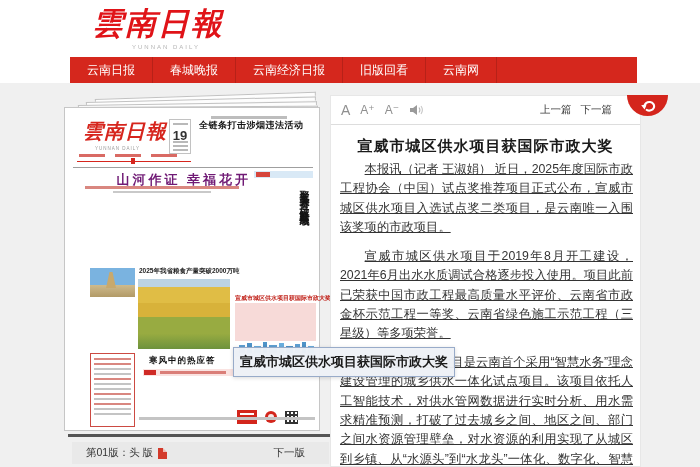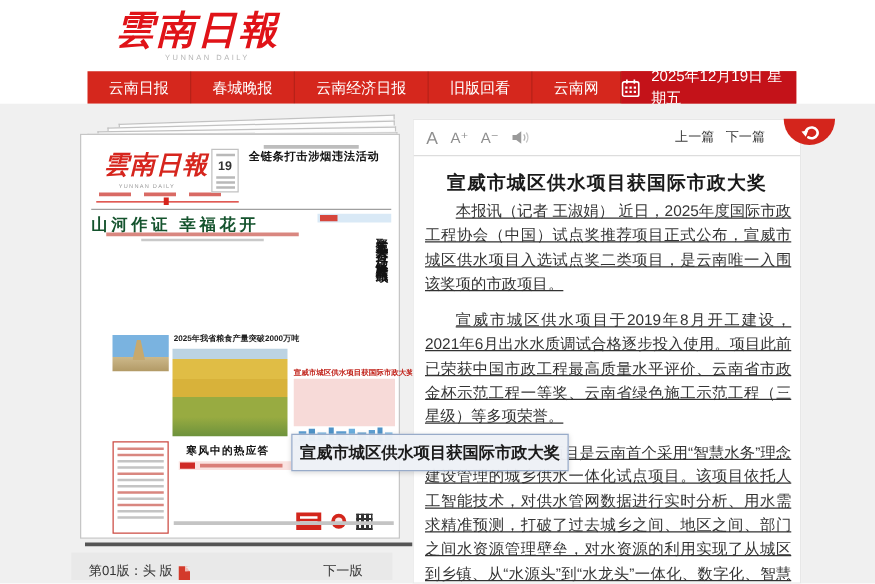--- a/index.html
+++ b/index.html
@@ -32,32 +32,32 @@
   .paper * { position:absolute; }
   .mast-logo { left:18px; top:10px; font-family:"DejaVu Serif",serif; font-style:italic; font-weight:900;
                font-size:20px; color:#d6251d; letter-spacing:1px; }
   .mast-sub { left:30px; top:38px; font-size:4.5px; color:#9a9a9a; letter-spacing:1px; }
   .mast-slogan { left:14px; top:46px; width:104px; height:3px;
                  background:repeating-linear-gradient(90deg,#d96a64 0 26px,transparent 26px 36px); }
   .mast-rule { left:12px; top:53px; width:114px; border-top:1px solid #d6251d; }
   .mast-seal { left:66px; top:50px; width:4px; height:6px; background:#d6251d; }
   .datebox { left:104px; top:11px; width:22px; height:35px; border:1px solid #c2c2c2; background:#fff; }
   .datebox .bar { position:absolute; left:3px; width:15px; height:1.5px; background:#b9b9b9; }
-  .datebox .day { position:absolute; left:0; top:8px; width:100%; text-align:center; font-size:10px;
+  .datebox .day { position:absolute; left:0; top:8px; width:100%; text-align:center; font-size:13px;
                   font-weight:bold; color:#333; }
   .tophead-kicker { left:146px; top:8px; width:76px; height:2.5px; background:#bdbdbd; }
   .tophead { left:134px; top:13px; width:118px; font-size:9px; font-weight:bold; color:#111;
              letter-spacing:.5px; line-height:1.1; }
   .txtcols { display:flex; gap:5px; }
   .txtcols i { flex:1; background:repeating-linear-gradient(180deg,#bdbdbd 0 1.8px,transparent 1.8px 4.6px); }
   .txtcols.red i { background:repeating-linear-gradient(180deg,#df8d88 0 1.8px,transparent 1.8px 4.4px); }
   .tophead-cols { left:134px; top:28px; width:116px; height:27px; }
   .divider1 { left:8px; top:59px; width:240px; border-top:1px solid #9f9f9f; }
-  .mainhead { left:8px; top:63px; width:178px; text-align:left; font-size:13px; font-weight:900;
-              color:#14532d; letter-spacing:3px; white-space:nowrap; }
+  .mainhead { left:8px; top:63px; width:178px; text-align:right; font-size:13px; font-weight:900;
+              color:#701a75; letter-spacing:3px; white-space:nowrap; }
   .mainhead-sub { left:20px; top:78px; width:154px; height:2.5px; background:#d98780; }
   .mainhead-cap { left:48px; top:83px; width:98px; height:2px; background:#c9c9c9; }
   .body-cols { left:8px; top:88px; width:178px; height:68px; }
   .sb-banner { left:189px; top:63px; width:59px; height:7px; background:#d9e9f6; }
   .sb-banner em { position:absolute; left:2px; top:1px; width:14px; height:5px; background:#d6463c; }
   .sb-cols { left:189px; top:74px; width:21px; height:104px; }
   .sb-vert { left:212px; top:74px; width:36px; height:106px; writing-mode:vertical-rl;
              font-size:10px; font-weight:bold; color:#141414; letter-spacing:2px; line-height:17px; }
   .mini-photo { left:25px; top:160px; width:45px; height:29px;
                 background:linear-gradient(180deg,#7ab3e0 0 60%,#cdb98b 60%,#b29a66); }
@@ -89,22 +89,22 @@
   .bottomhead { left:84px; top:247px; width:84px; font-size:8.5px; font-weight:bold; color:#111;
                 white-space:nowrap; letter-spacing:1px; }
   .bottom-band { left:78px; top:261px; width:90px; height:7px; background:#fae3e1; }
   .bottom-band em { position:absolute; left:1px; top:1px; width:12px; height:5px; background:#cf2a25; }
   .bottom-band i { position:absolute; left:17px; top:2px; width:66px; height:3px; background:#da7e78; }
   .bottom-cols { left:76px; top:272px; width:92px; height:33px; }
   .paper-footer { left:74px; top:309px; width:176px; height:2.5px; background:#c4c4c4; }
 
   
   .dark-line { position:absolute; left:68px; top:434px; width:506px; height:3px; background:#555; }
-  .pager-bar { position:absolute; left:57px; top:442px; width:257px; height:22px; background:#e9e9e9;
-               display:flex; align-items:flex-end; font-size:10.5px; color:#333; }
+  .pager-bar { position:absolute; left:72px; top:442px; width:257px; height:22px; background:#e9e9e9;
+               display:flex; align-items:center; font-size:10.5px; color:#333; }
   .pager-edition { margin-left:14px; cursor:pointer; }
   .pdf-icon { width:9px; height:11px; background:#d33a2b; margin-left:5px; position:relative; cursor:pointer; }
   .pdf-icon::after { content:""; position:absolute; right:0; top:0; border:2.5px solid #e9e9e9;
                      border-left-color:#f0b9b2; border-bottom-color:#f0b9b2; }
   .pager-next { margin-left:auto; margin-right:24px; cursor:pointer; }
 
   
   .panel { position:absolute; left:330px; top:95px; width:311px; height:372px; background:#fff;
            border:1px solid #e7e7e7; }
   .toolbar { position:absolute; left:0; top:0; width:100%; height:29px; border-bottom:1px solid #ddd;
@@ -140,36 +140,20 @@
     <div class="logo">雲南日報</div>
     <div class="logo-sub">YUNNAN DAILY</div>
   </div>
 
   <div class="navbar">
     <div class="nav-item">云南日报</div>
     <div class="nav-item">春城晚报</div>
     <div class="nav-item">云南经济日报</div>
     <div class="nav-item">旧版回看</div>
     <div class="nav-item">云南网</div>
-    <div class="nav-date">
-      <span style="display:flex;">
-        <svg width="15" height="15" viewBox="0 0 15 15">
-          <rect x="1" y="2.5" width="13" height="11.5" rx="1.5" fill="none" stroke="#fff" stroke-width="1.3"></rect>
-          <line x1="4.5" y1="0.5" x2="4.5" y2="4" stroke="#fff" stroke-width="1.3"></line>
-          <line x1="10.5" y1="0.5" x2="10.5" y2="4" stroke="#fff" stroke-width="1.3"></line>
-          <rect x="3.2" y="6.2" width="1.8" height="1.8" fill="#fff"></rect>
-          <rect x="6.6" y="6.2" width="1.8" height="1.8" fill="#fff"></rect>
-          <rect x="10" y="6.2" width="1.8" height="1.8" fill="#fff"></rect>
-          <rect x="3.2" y="9.6" width="1.8" height="1.8" fill="#fff"></rect>
-          <rect x="6.6" y="9.6" width="1.8" height="1.8" fill="#fff"></rect>
-          <rect x="10" y="9.6" width="1.8" height="1.8" fill="#fff"></rect>
-        </svg>
-      </span>
-      <span>2025年12月19日 星期五</span>
-    </div>
   </div>
 
   <div class="content-bg"></div>
 
   <div class="sheet" style="left:95px;top:99px;width:221px;transform:rotate(-1.9deg);"></div>
   <div class="sheet" style="left:86px;top:102px;width:230px;transform:rotate(-1.4deg);"></div>
   <div class="sheet" style="left:78px;top:105px;width:239px;transform:rotate(-0.9deg);"></div>
   <div class="sheet" style="left:70px;top:107px;width:248px;transform:rotate(-0.3deg);"></div>
 
   <div class="paper">

